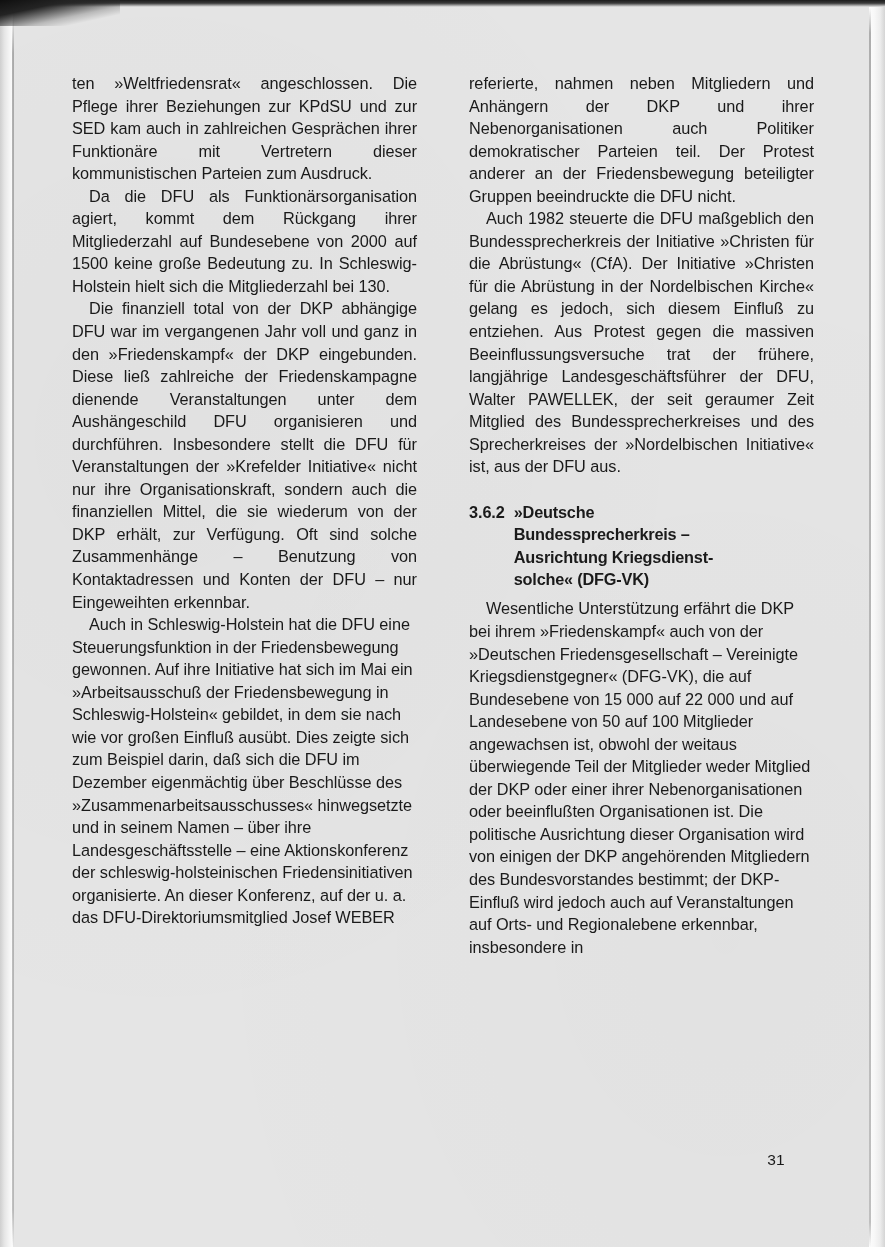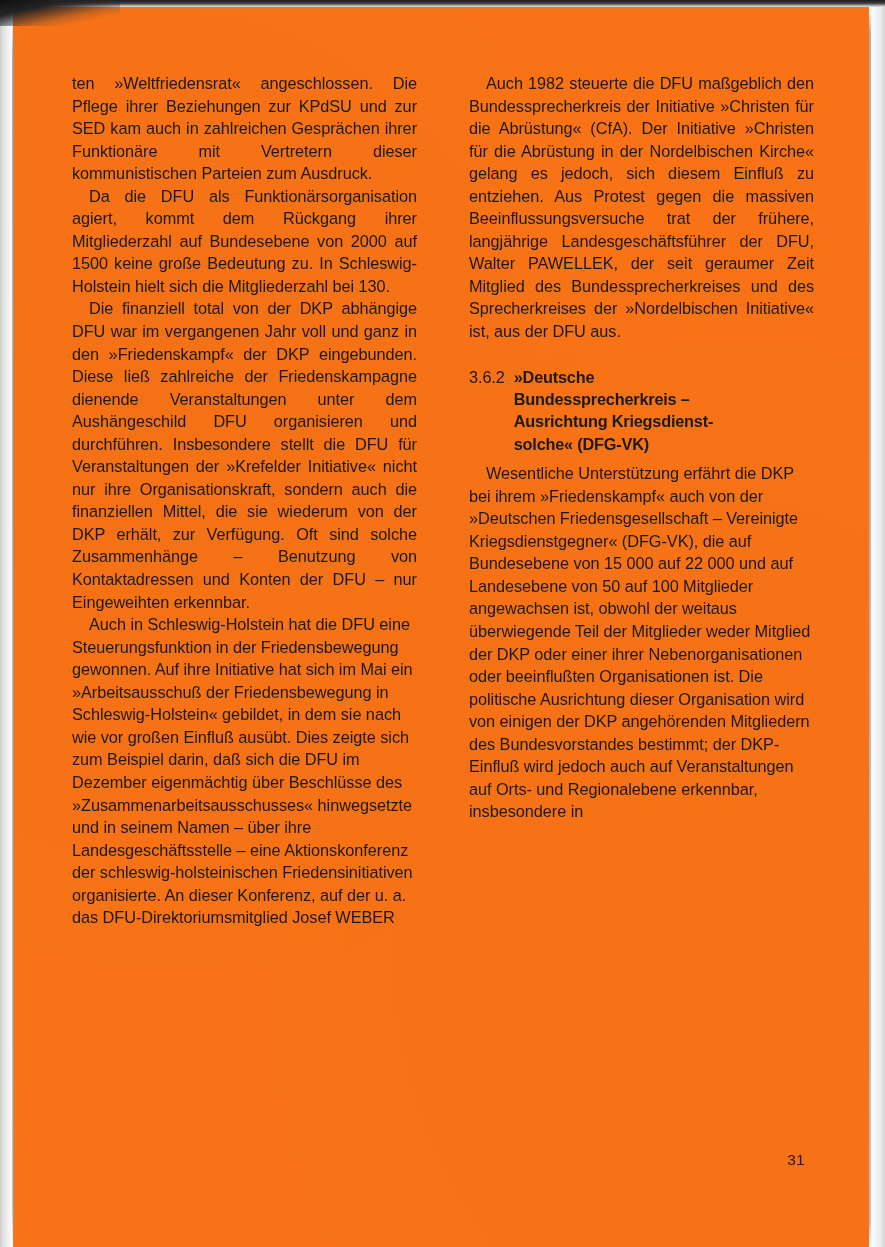--- a/index.html
+++ b/index.html
@@ -6,21 +6,21 @@
   html, body {
     margin: 0;
     padding: 0;
     background: #ffffff;
   }
   .page {
     position: relative;
     width: 885px;
     height: 1247px;
     margin: 0 auto;
-    background: #f97316;
+    background: #e5e5e5;
     overflow: hidden;
     font-family: "Liberation Sans", sans-serif;
     color: #1a1a1a;
     box-sizing: border-box;
   }
   
   .scan-edge-top {
     position: absolute;
     left: 0; top: 0;
     width: 885px; height: 7px;
@@ -106,35 +106,35 @@
     margin: 0;
     padding-top: 23px;
     padding-bottom: 3px;
     display: flex;
     align-items: flex-start;
     font-size: 16.3px;
     line-height: 22.4px;
   }
   .section-number {
     flex: 0 0 auto;
-    font-weight: normal;
+    font-weight: bold;
     padding-right: 9px;
     letter-spacing: -0.1px;
   }
   .section-title {
     font-weight: bold;
     letter-spacing: -0.2px;
   }
   .heading-gap {
     height: 4px;
   }
 
   .page-number {
     position: absolute;
-    right: 80px;
+    right: 100px;
     bottom: 78px;
     font-size: 15.5px;
     color: #1a1a1a;
     letter-spacing: 0.3px;
   }
 </style>
 </head>
 <body>
 
 <div class="page">
@@ -150,20 +150,21 @@
   <div class="columns">
 
     <div class="column">
       <p class="body">ten »Weltfriedensrat« angeschlossen. Die Pflege ihrer Beziehungen zur KPdSU und zur SED kam auch in zahlreichen Gesprächen ihrer Funktionäre mit Vertretern dieser kommunistischen Parteien zum Ausdruck.</p>
       <p class="body indent">Da die DFU als Funktionärsorganisation agiert, kommt dem Rückgang ihrer Mitgliederzahl auf Bundesebene von 2000 auf 1500 keine große Bedeutung zu. In Schleswig-Holstein hielt sich die Mitgliederzahl bei 130.</p>
       <p class="body indent">Die finanziell total von der DKP abhängige DFU war im vergangenen Jahr voll und ganz in den »Friedenskampf« der DKP eingebunden. Diese ließ zahlreiche der Friedenskampagne dienende Veranstaltungen unter dem Aushängeschild DFU organisieren und durchführen. Insbesondere stellt die DFU für Veranstaltungen der »Krefelder Initiative« nicht nur ihre Organisationskraft, sondern auch die finanziellen Mittel, die sie wiederum von der DKP erhält, zur Verfügung. Oft sind solche Zusammenhänge – Benutzung von Kontaktadressen und Konten der DFU – nur Eingeweihten erkennbar.</p>
       <p class="body indent last-nojustify">Auch in Schleswig-Holstein hat die DFU eine Steuerungsfunktion in der Friedensbewegung gewonnen. Auf ihre Initiative hat sich im Mai ein »Arbeitsausschuß der Friedensbewegung in Schleswig-Holstein« gebildet, in dem sie nach wie vor großen Einfluß ausübt. Dies zeigte sich zum Beispiel darin, daß sich die DFU im Dezember eigenmächtig über Beschlüsse des »Zusammenarbeitsausschusses« hinwegsetzte und in seinem Namen – über ihre Landesgeschäftsstelle – eine Aktionskonferenz der schleswig-holsteinischen Friedensinitiativen organisierte. An dieser Konferenz, auf der u. a. das DFU-Direktoriumsmitglied Josef WEBER</p>
     </div>
 
     <div class="column">
+      <p class="body">referierte, nahmen neben Mitgliedern und Anhängern der DKP und ihrer Nebenorganisationen auch Politiker demokratischer Parteien teil. Der Protest anderer an der Friedensbewegung beteiligter Gruppen beeindruckte die DFU nicht.</p>
       <p class="body indent">Auch 1982 steuerte die DFU maßgeblich den Bundessprecherkreis der Initiative »Christen für die Abrüstung« (CfA). Der Initiative »Christen für die Abrüstung in der Nordelbischen Kirche« gelang es jedoch, sich diesem Einfluß zu entziehen. Aus Protest gegen die massiven Beeinflussungsversuche trat der frühere, langjährige Landesgeschäftsführer der DFU, Walter PAWELLEK, der seit geraumer Zeit Mitglied des Bundessprecherkreises und des Sprecherkreises der »Nordelbischen Initiative« ist, aus der DFU aus.</p>
 
       <div class="section-heading">
         <span class="section-number">3.6.2</span>
         <span class="section-title">
           <span>»Deutsche</span><br>
           <span>Bundessprecherkreis –</span><br>
           <span>Ausrichtung Kriegsdienst-</span><br>
           <span>solche« (DFG-VK)</span>
         </span>

